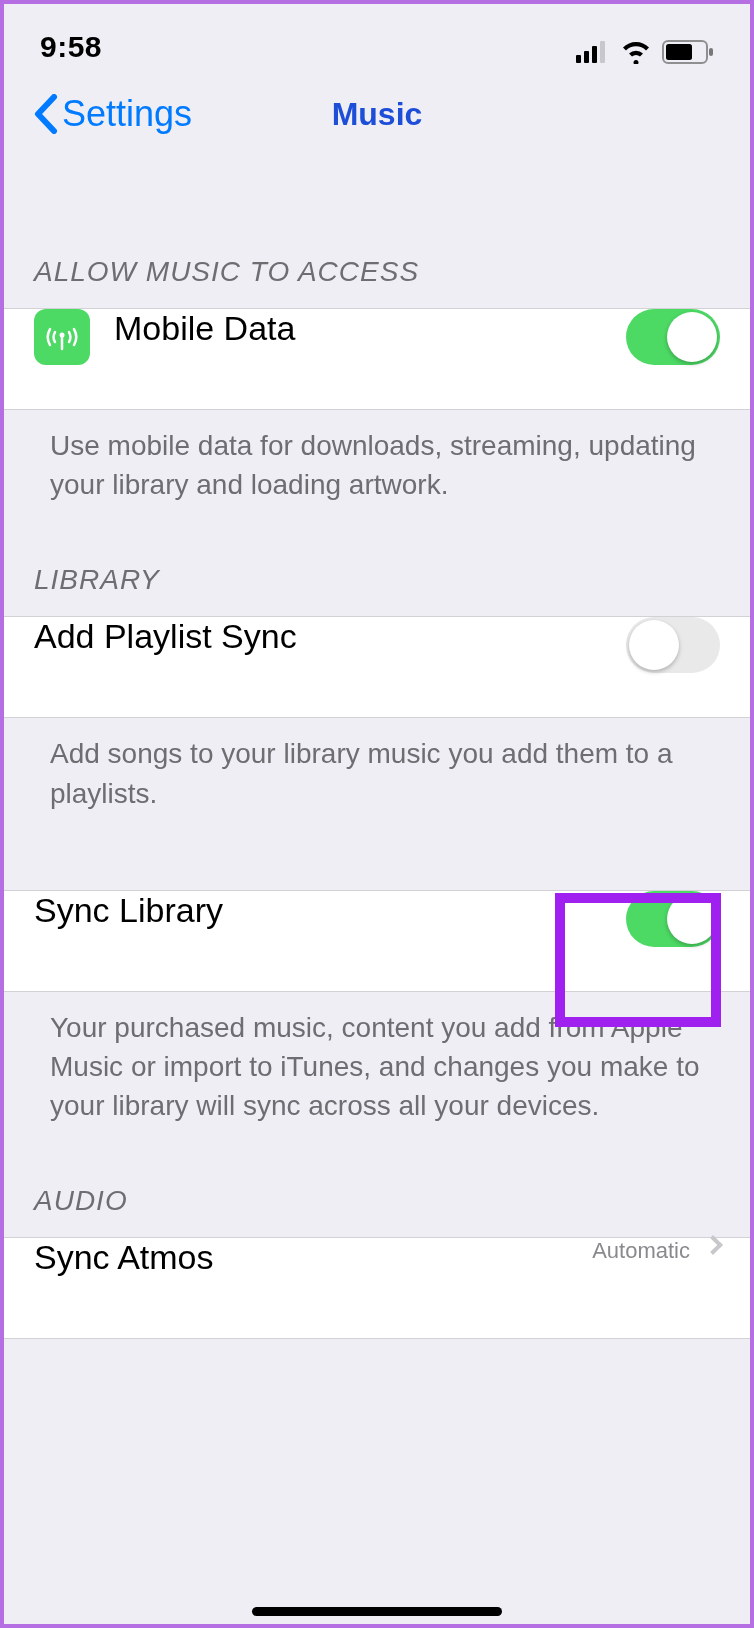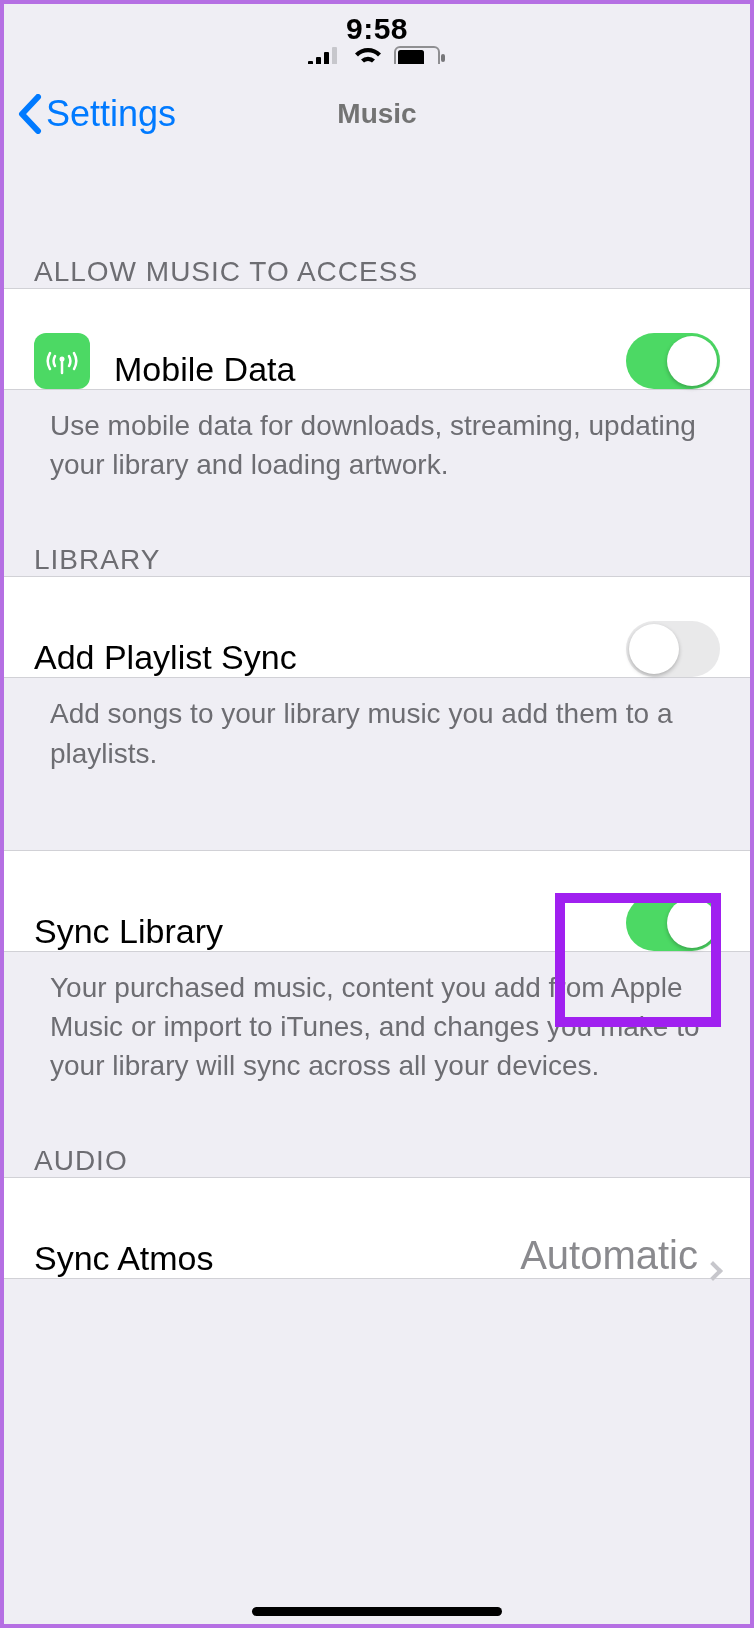--- a/index.html
+++ b/index.html
@@ -9,89 +9,89 @@
     background: #efeef4;
     border: 4px solid #b56fe3;
     position: relative;
     overflow: hidden;
   }
 
   
   .status-bar {
     height: 60px;
     display: flex;
-    align-items: center;
+    align-items: flex-end;
     justify-content: space-between;
     padding: 8px 36px 0 36px;
     background: #efeef4;
-    flex-direction: column;
   }
   .status-time { font-size: 30px; font-weight: 600; letter-spacing: 0.5px; color:#000; }
   .status-icons { display: flex; align-items: center; gap: 10px; }
 
   
   .nav-header {
     position: relative;
     height: 100px;
     background: #efeef4;
     display: flex;
     align-items: center;
   }
   .back-button {
     position: absolute;
-    left: 12px;
+    left: 28px;
     display: flex;
     align-items: center;
     color: #007aff;
     font-size: 36px;
     font-weight: 400;
     gap: 4px;
   }
   .nav-title {
     margin: 0 auto;
-    font-size: 28px;
+    font-size: 32px;
     font-weight: 600;
-    color: #737373;
+    color: #1d4ed8;
   }
 
   
   .section-header {
-    padding: 0 30px 0 30px;
+    padding: 0 30px 20px 30px;
     font-size: 28px;
     letter-spacing: 1px;
     color: #6d6d72;
     text-transform: uppercase;
+    font-style: italic;
   }
   .section-header.first { padding-top: 92px; }
   .section-header.gap { padding-top: 60px; }
   .section-footer {
     padding: 16px 30px 0 46px;
     font-size: 28px;
     line-height: 1.4;
     color: #6d6d72;
   }
 
   .row-group { background: #fff; border-top: 1px solid #d1d1d6; border-bottom: 1px solid #d1d1d6; }
   .row {
     display: flex;
-    align-items: flex-end;
+    align-items: flex-start;
     min-height: 100px;
     padding: 0 30px;
     background: #fff;
     position: relative;
   }
   .row + .row::before {
     content:"";
     position:absolute;
     top:0; left:30px; right:0;
     height:1px;
     background:#d1d1d6;
   }
   .row-label { flex: 1; font-size: 34px; color: #000; }
-  .row-value { font-size: 40px; color: #8a8a8e; margin-right: 8px; }
+  .row-value { font-size: 22px; color: #8a8a8e; margin-right: 16px; }
   .row-icon {
     width: 56px; height: 56px;
     border-radius: 12px;
     background: #4cd964;
     margin-right: 24px;
     display:flex; align-items:center; justify-content:center;
   }
 
   
   .toggle {

